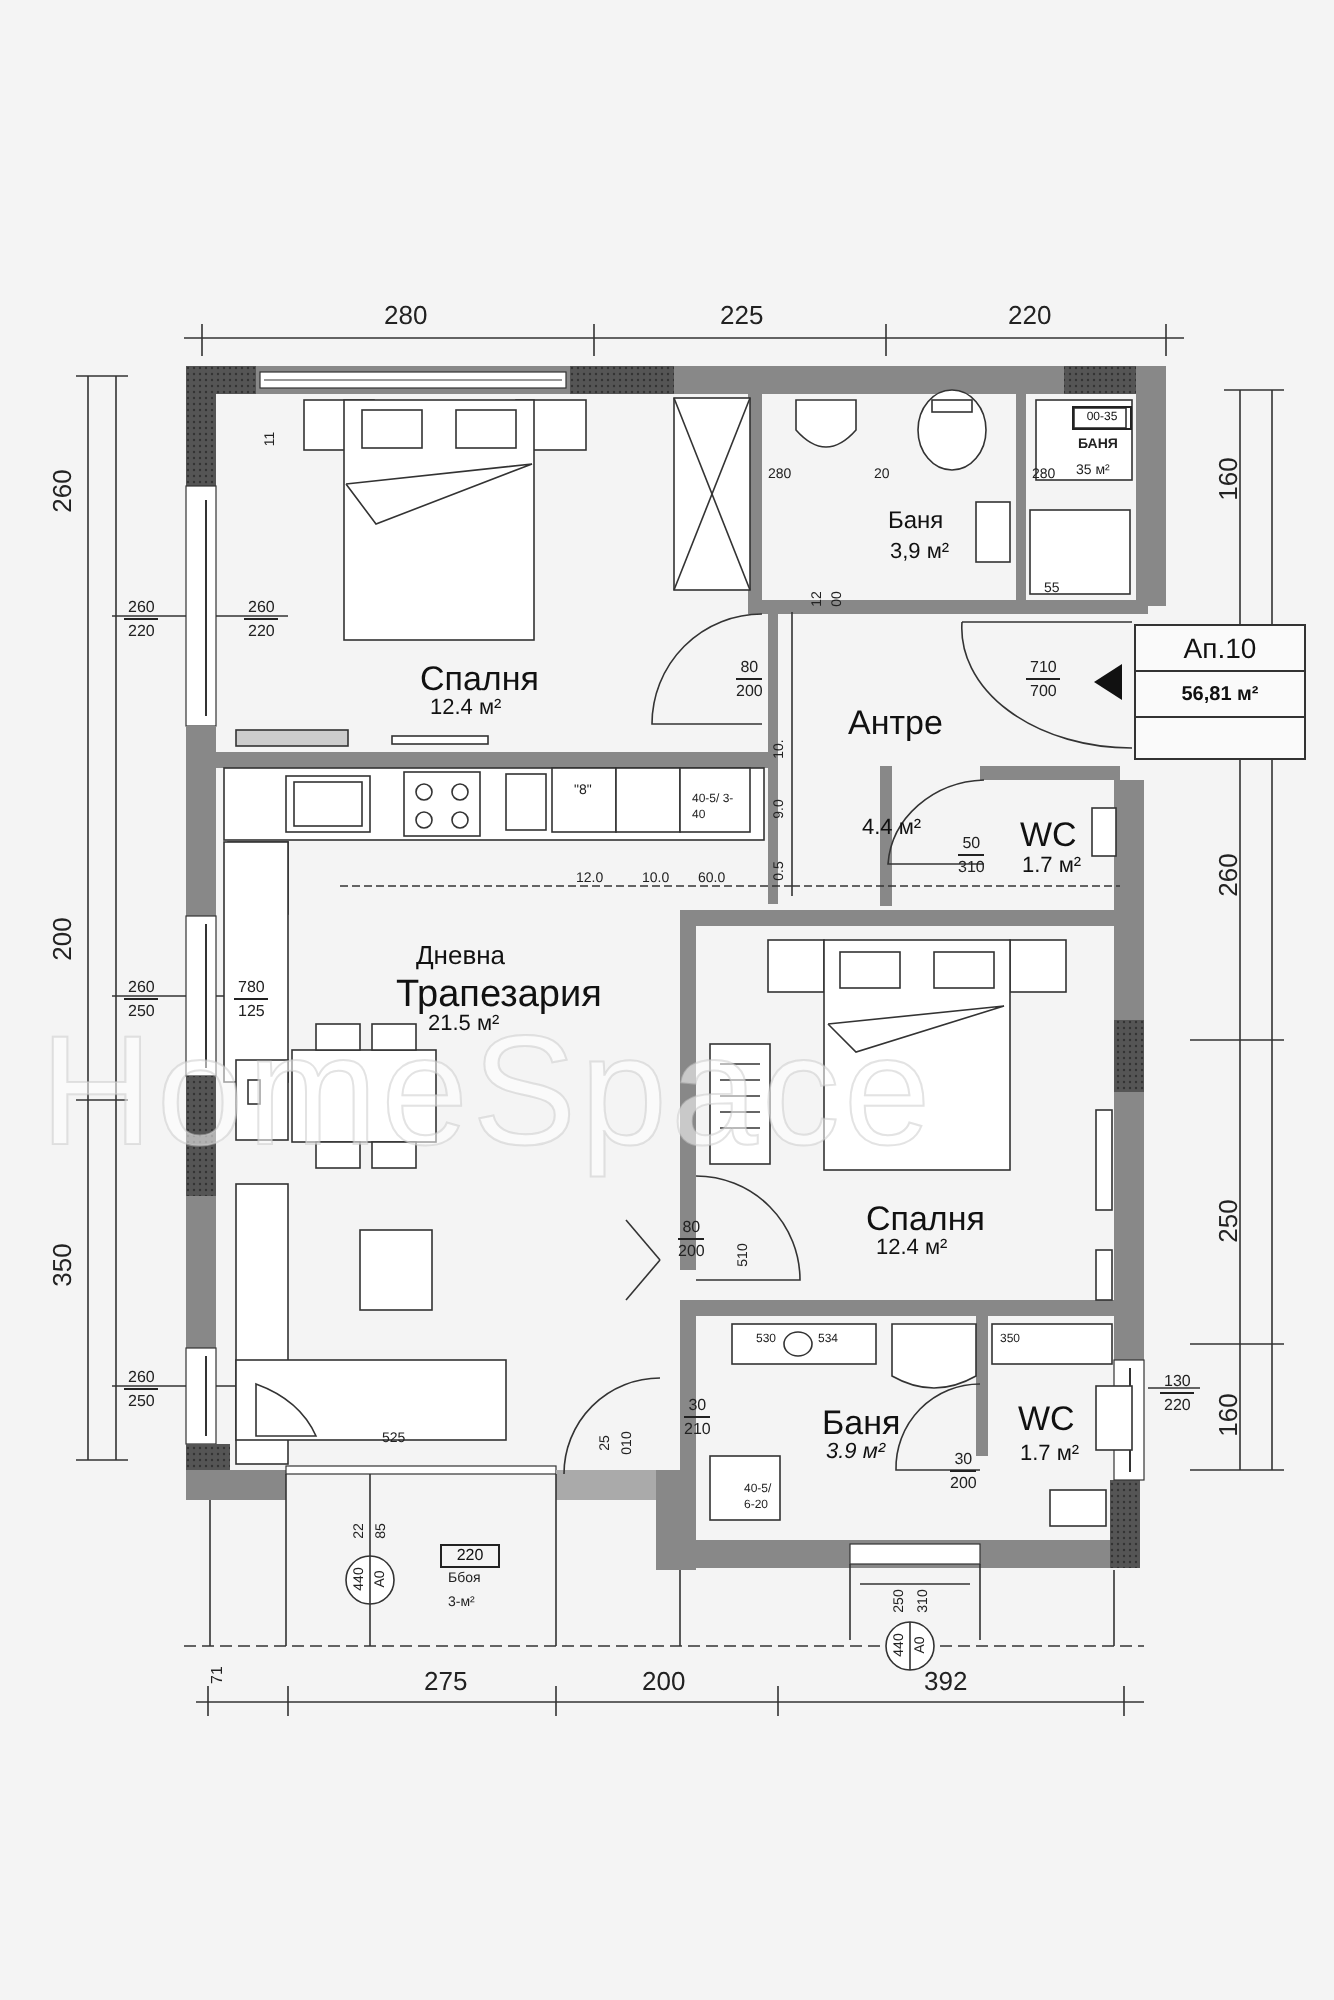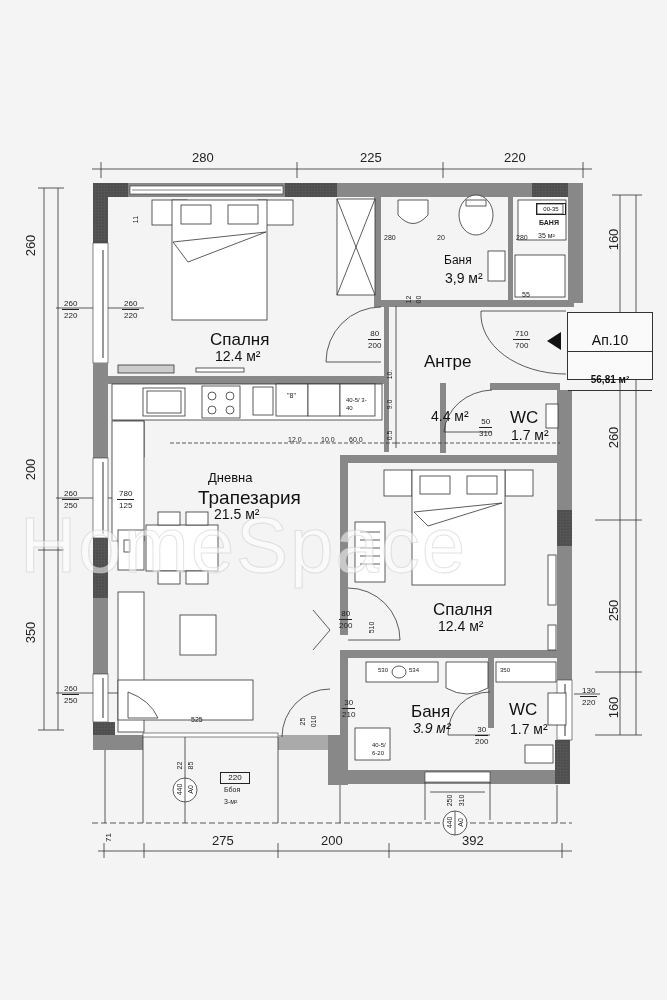--- a/index.html
+++ b/index.html
@@ -1,27 +1,27 @@
 <!DOCTYPE html>
 <html><head>
 <meta charset="utf-8">
 <style>
   html, body { margin:0; padding:0; background:#f4f4f4; }
   body { width:667px; height:1000px; position:relative; overflow:hidden; font-family:"Liberation Sans", sans-serif; color:#111; }
   .abs { position:absolute; }
   .room-name { position:absolute; font-size:17px; color:#111; text-align:center; white-space:nowrap; }
-  .room-area { position:absolute; font-size:14px; color:#111; text-align:center; white-space:nowrap; }
+  .room-area { position:absolute; font-size:11px; color:#111; text-align:center; white-space:nowrap; }
   .dim { position:absolute; font-size:13px; color:#222; white-space:nowrap; }
   .dim-v { position:absolute; font-size:13px; color:#222; transform:rotate(-90deg); transform-origin:center; white-space:nowrap; }
   .frac { position:absolute; font-size:8px; color:#222; text-align:center; line-height:11px; }
   .frac .top { border-bottom:1px solid #222; padding:0 2px; }
   .small { position:absolute; font-size:7px; color:#222; white-space:nowrap; }
   .small-v { position:absolute; font-size:7px; color:#222; transform:rotate(-90deg); white-space:nowrap; }
   .apt-box { position:absolute; left:567px; top:312px; width:84px; height:66px; border:1px solid #333; background:#fafafa; }
-  .apt-box .row { height:22px; border-bottom:1px solid #333; display:flex; align-items:center; justify-content:center; font-size:14px; color:#111;margin-top:16px; }
+  .apt-box .row { height:22px; border-bottom:1px solid #333; display:flex; align-items:center; justify-content:center; font-size:14px; color:#111; }
   .apt-box .row:last-child { border-bottom:none; }
   .apt-box .row.area { font-size:10px; font-weight:bold; }
   .watermark { position:absolute; left:20px; top:500px; font-size:78px; color:rgba(255,255,255,0.55); letter-spacing:2px; white-space:nowrap; font-family:"Liberation Sans", sans-serif; -webkit-text-stroke:1px rgba(200,200,200,0.5); }
   .balcony-label { position:absolute; font-size:7px; color:#222; }
   .balcony-box { position:absolute; border:1px solid #222; font-size:8px; text-align:center; line-height:10px; }
 </style>
 </head>
 <body>
 
 <svg class="abs" style="left:0;top:0" width="667" height="1000" viewBox="0 0 667 1000">

